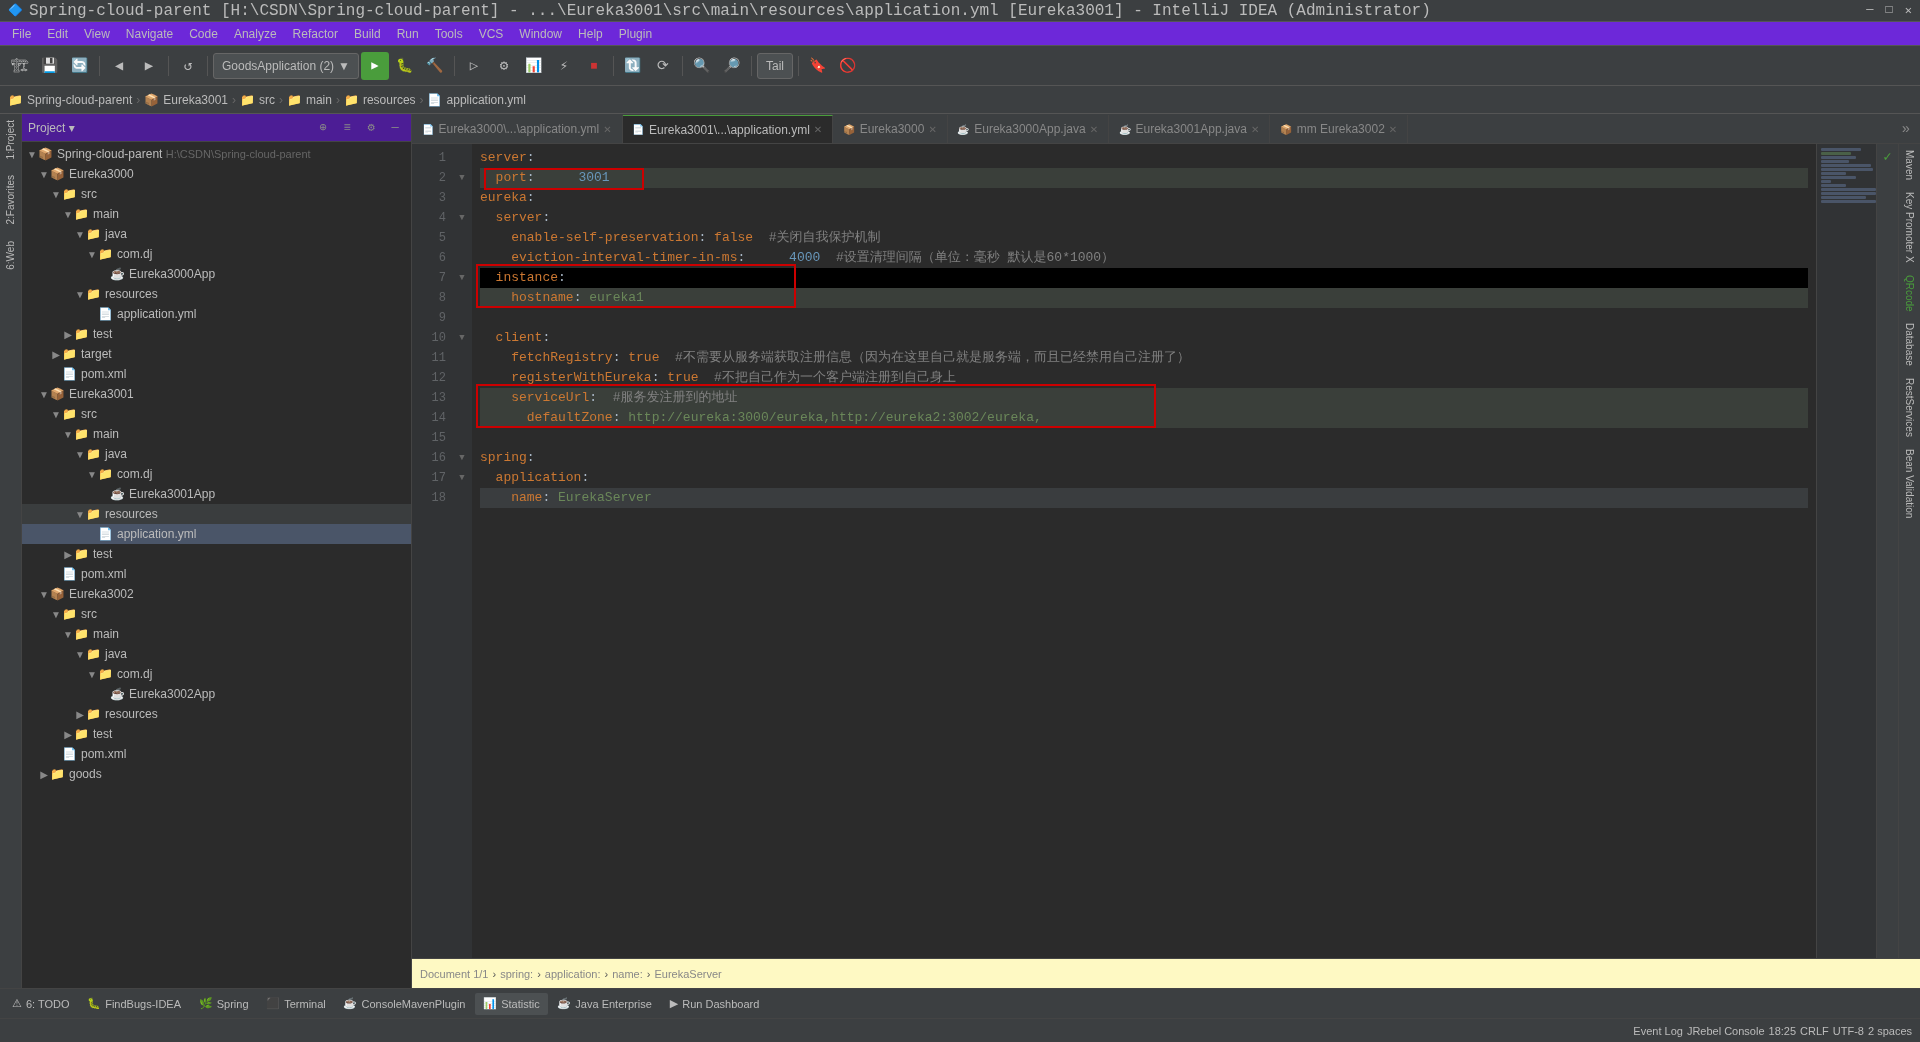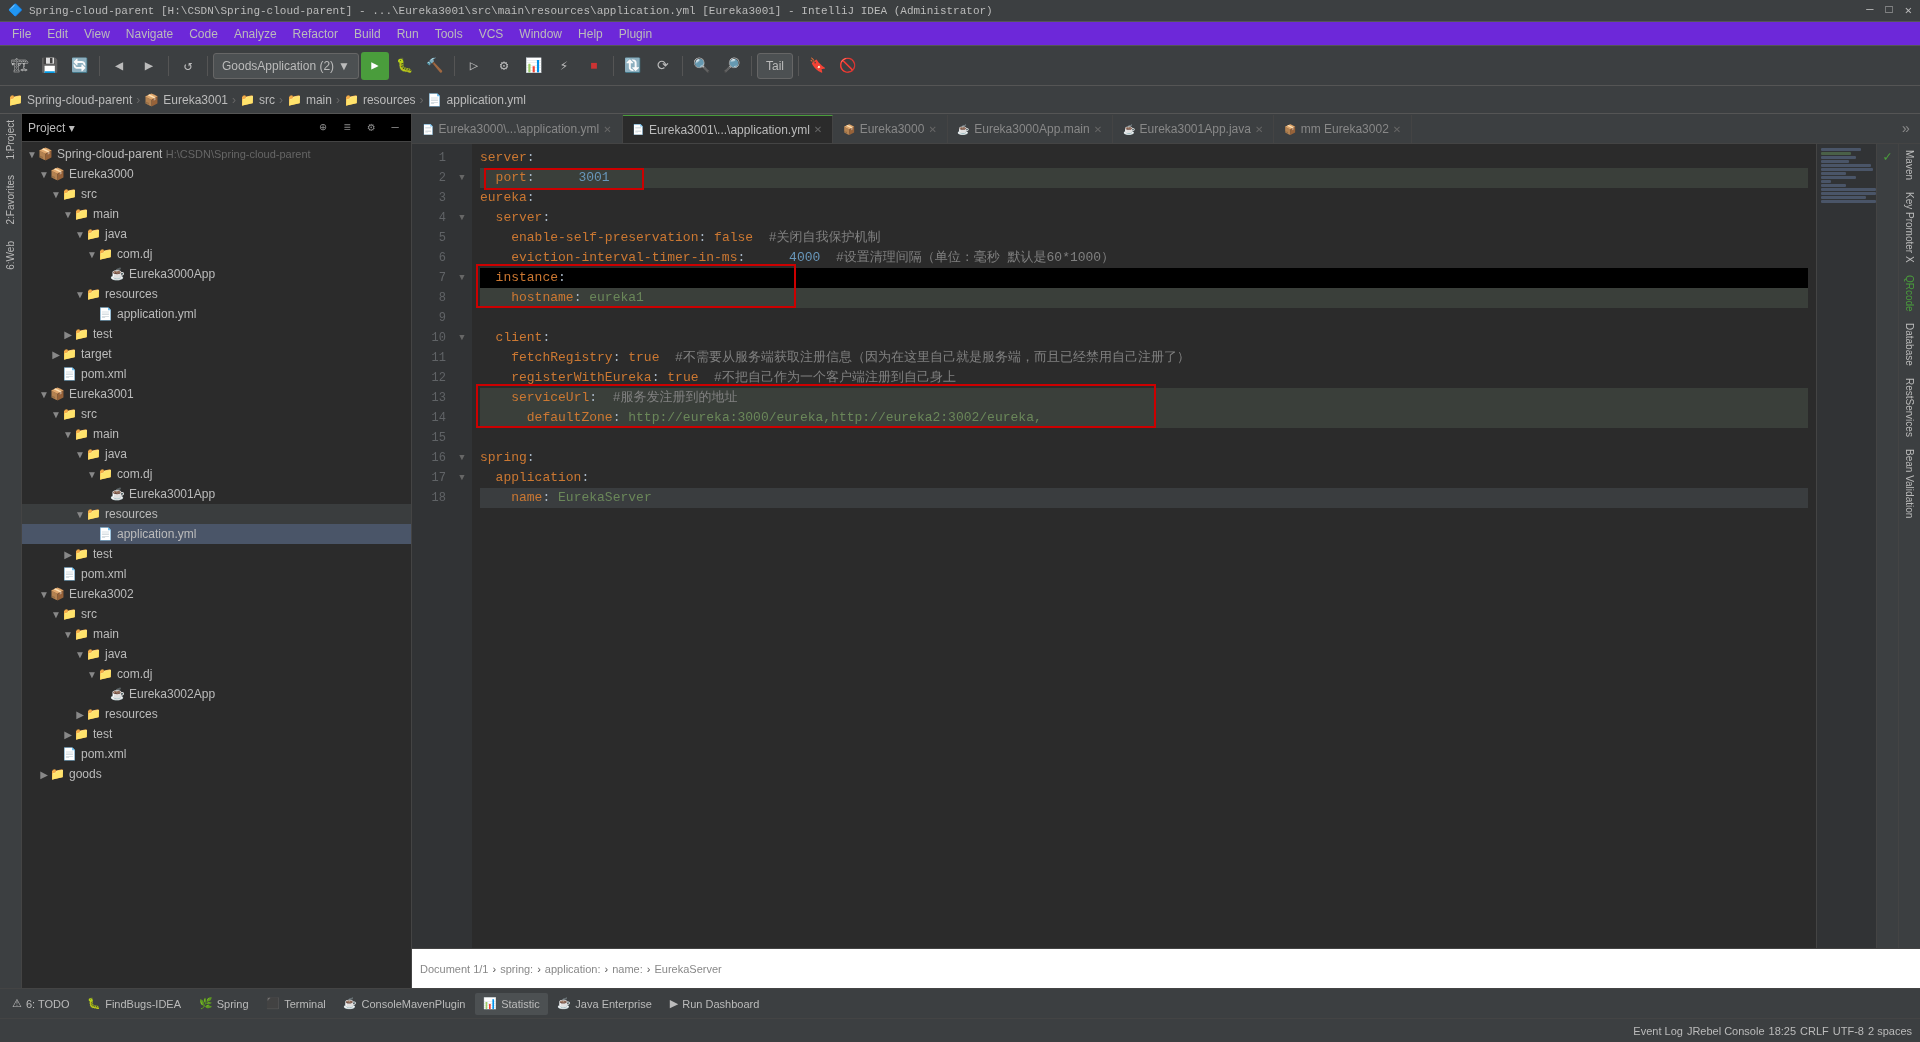--- a/index.html
+++ b/index.html
@@ -23,21 +23,21 @@
 
     
     #breadcrumb { background: #3c3f41; height: 28px; display: flex; align-items: center; padding: 0 8px; border-bottom: 1px solid #555; gap: 4px; font-size: 12px; font-family: Arial, sans-serif; }
     .breadcrumb-item { color: #bbbbbb; cursor: pointer; display: flex; align-items: center; gap: 3px; }
     .breadcrumb-sep { color: #666; }
 
     
     #left-sidebar { width: 390px; background: #2b2b2b; border-right: 1px solid #444; display: flex; flex-direction: column; }
 
     
-    #project-header { background: #000000; height: 28px; display: flex; align-items: center; padding: 0 6px; border-bottom: 1px solid #444; }
+    #project-header { background: #4c1d95; height: 28px; display: flex; align-items: center; padding: 0 6px; border-bottom: 1px solid #444; }
     .project-header-title { color: #bbbbbb; font-size: 12px; font-family: Arial, sans-serif; }
     .project-header-actions { margin-left: auto; display: flex; gap: 4px; }
     .header-icon-btn { width: 20px; height: 20px; display: flex; align-items: center; justify-content: center; color: #888; font-size: 12px; cursor: pointer; }
 
     
     #file-tree { flex: 1; overflow-y: auto; padding: 2px 0; }
     .tree-item { display: flex; align-items: center; padding: 2px 4px; cursor: pointer; font-size: 12px; font-family: Arial, sans-serif; color: #bbbbbb; height: 20px; }
     .tree-item.selected { background: #4a5568; }
     .tree-item.highlighted { background: #3d4348; }
     .tree-arrow { width: 12px; display: inline-flex; align-items: center; justify-content: center; font-size: 10px; color: #888; }
@@ -98,30 +98,30 @@
     ::-webkit-scrollbar-thumb { background: #5a5d63; border-radius: 4px; }
 
     .editor-main { display: flex; flex: 1; overflow: hidden; }
 
     
     #validation-sidebar { width: 22px; background: #3c3f41; display: flex; flex-direction: column; align-items: center; border-left: 1px solid #444; }
     .validation-icon { font-size: 14px; margin-top: 4px; }
     .val-ok { color: #4a9d3c; }
 
     
-    #editor-breadcrumb { background: #ffffff; height: 40px; display: flex; align-items: center; padding: 0 8px; border-top: 1px solid #444; font-size: 11px; font-family: Arial, sans-serif; color: #888; gap: 4px; }
+    #editor-breadcrumb { background: #fef9c3; height: 30px; display: flex; align-items: center; padding: 0 8px; border-top: 1px solid #444; font-size: 11px; font-family: Arial, sans-serif; color: #888; gap: 4px; }
     .bc-arrow { color: #555; }
     .bc-item { color: #888; cursor: pointer; }
   </style>
 </head>
 <body>
 
 <div id="title-bar">
   <span style="font-size:12px; margin-right:6px;">🔷</span>
-  <span style="font-size:11px; color:#bbbbbb;">Spring-cloud-parent [H:\CSDN\Spring-cloud-parent] - ...\Eureka3001\src\main\resources\application.yml [Eureka3001] - IntelliJ IDEA (Administrator)</span>
+  <span style="font-size:16px; color:#bbbbbb;">Spring-cloud-parent [H:\CSDN\Spring-cloud-parent] - ...\Eureka3001\src\main\resources\application.yml [Eureka3001] - IntelliJ IDEA (Administrator)</span>
   <div class="window-controls" style="display:flex;gap:12px;margin-left:auto;">
     <span style="cursor:pointer;color:#bbbbbb;font-size:12px;">─</span>
     <span style="cursor:pointer;color:#bbbbbb;font-size:12px;">□</span>
     <span style="cursor:pointer;color:#bbbbbb;font-size:12px;">✕</span>
   </div>
 </div>
 
 <div id="menu-bar">
   <span class="menu-item">File</span>
   <span class="menu-item">Edit</span>
@@ -397,21 +397,21 @@
         <span>Eureka3001\...\application.yml</span>
         <span class="tab-close">✕</span>
       </div>
       <div class="editor-tab">
         <span class="tab-yaml-icon">📦</span>
         <span>Eureka3000</span>
         <span class="tab-close">✕</span>
       </div>
       <div class="editor-tab">
         <span class="tab-java-icon">☕</span>
-        <span>Eureka3000App.main</span>
+        <span>Eureka3000App.java</span>
         <span class="tab-close">✕</span>
       </div>
       <div class="editor-tab">
         <span class="tab-java-icon">☕</span>
         <span>Eureka3001App.java</span>
         <span class="tab-close">✕</span>
       </div>
       <div class="editor-tab">
         <span class="tab-yaml-icon">📦</span>
         <span>mm Eureka3002</span>

